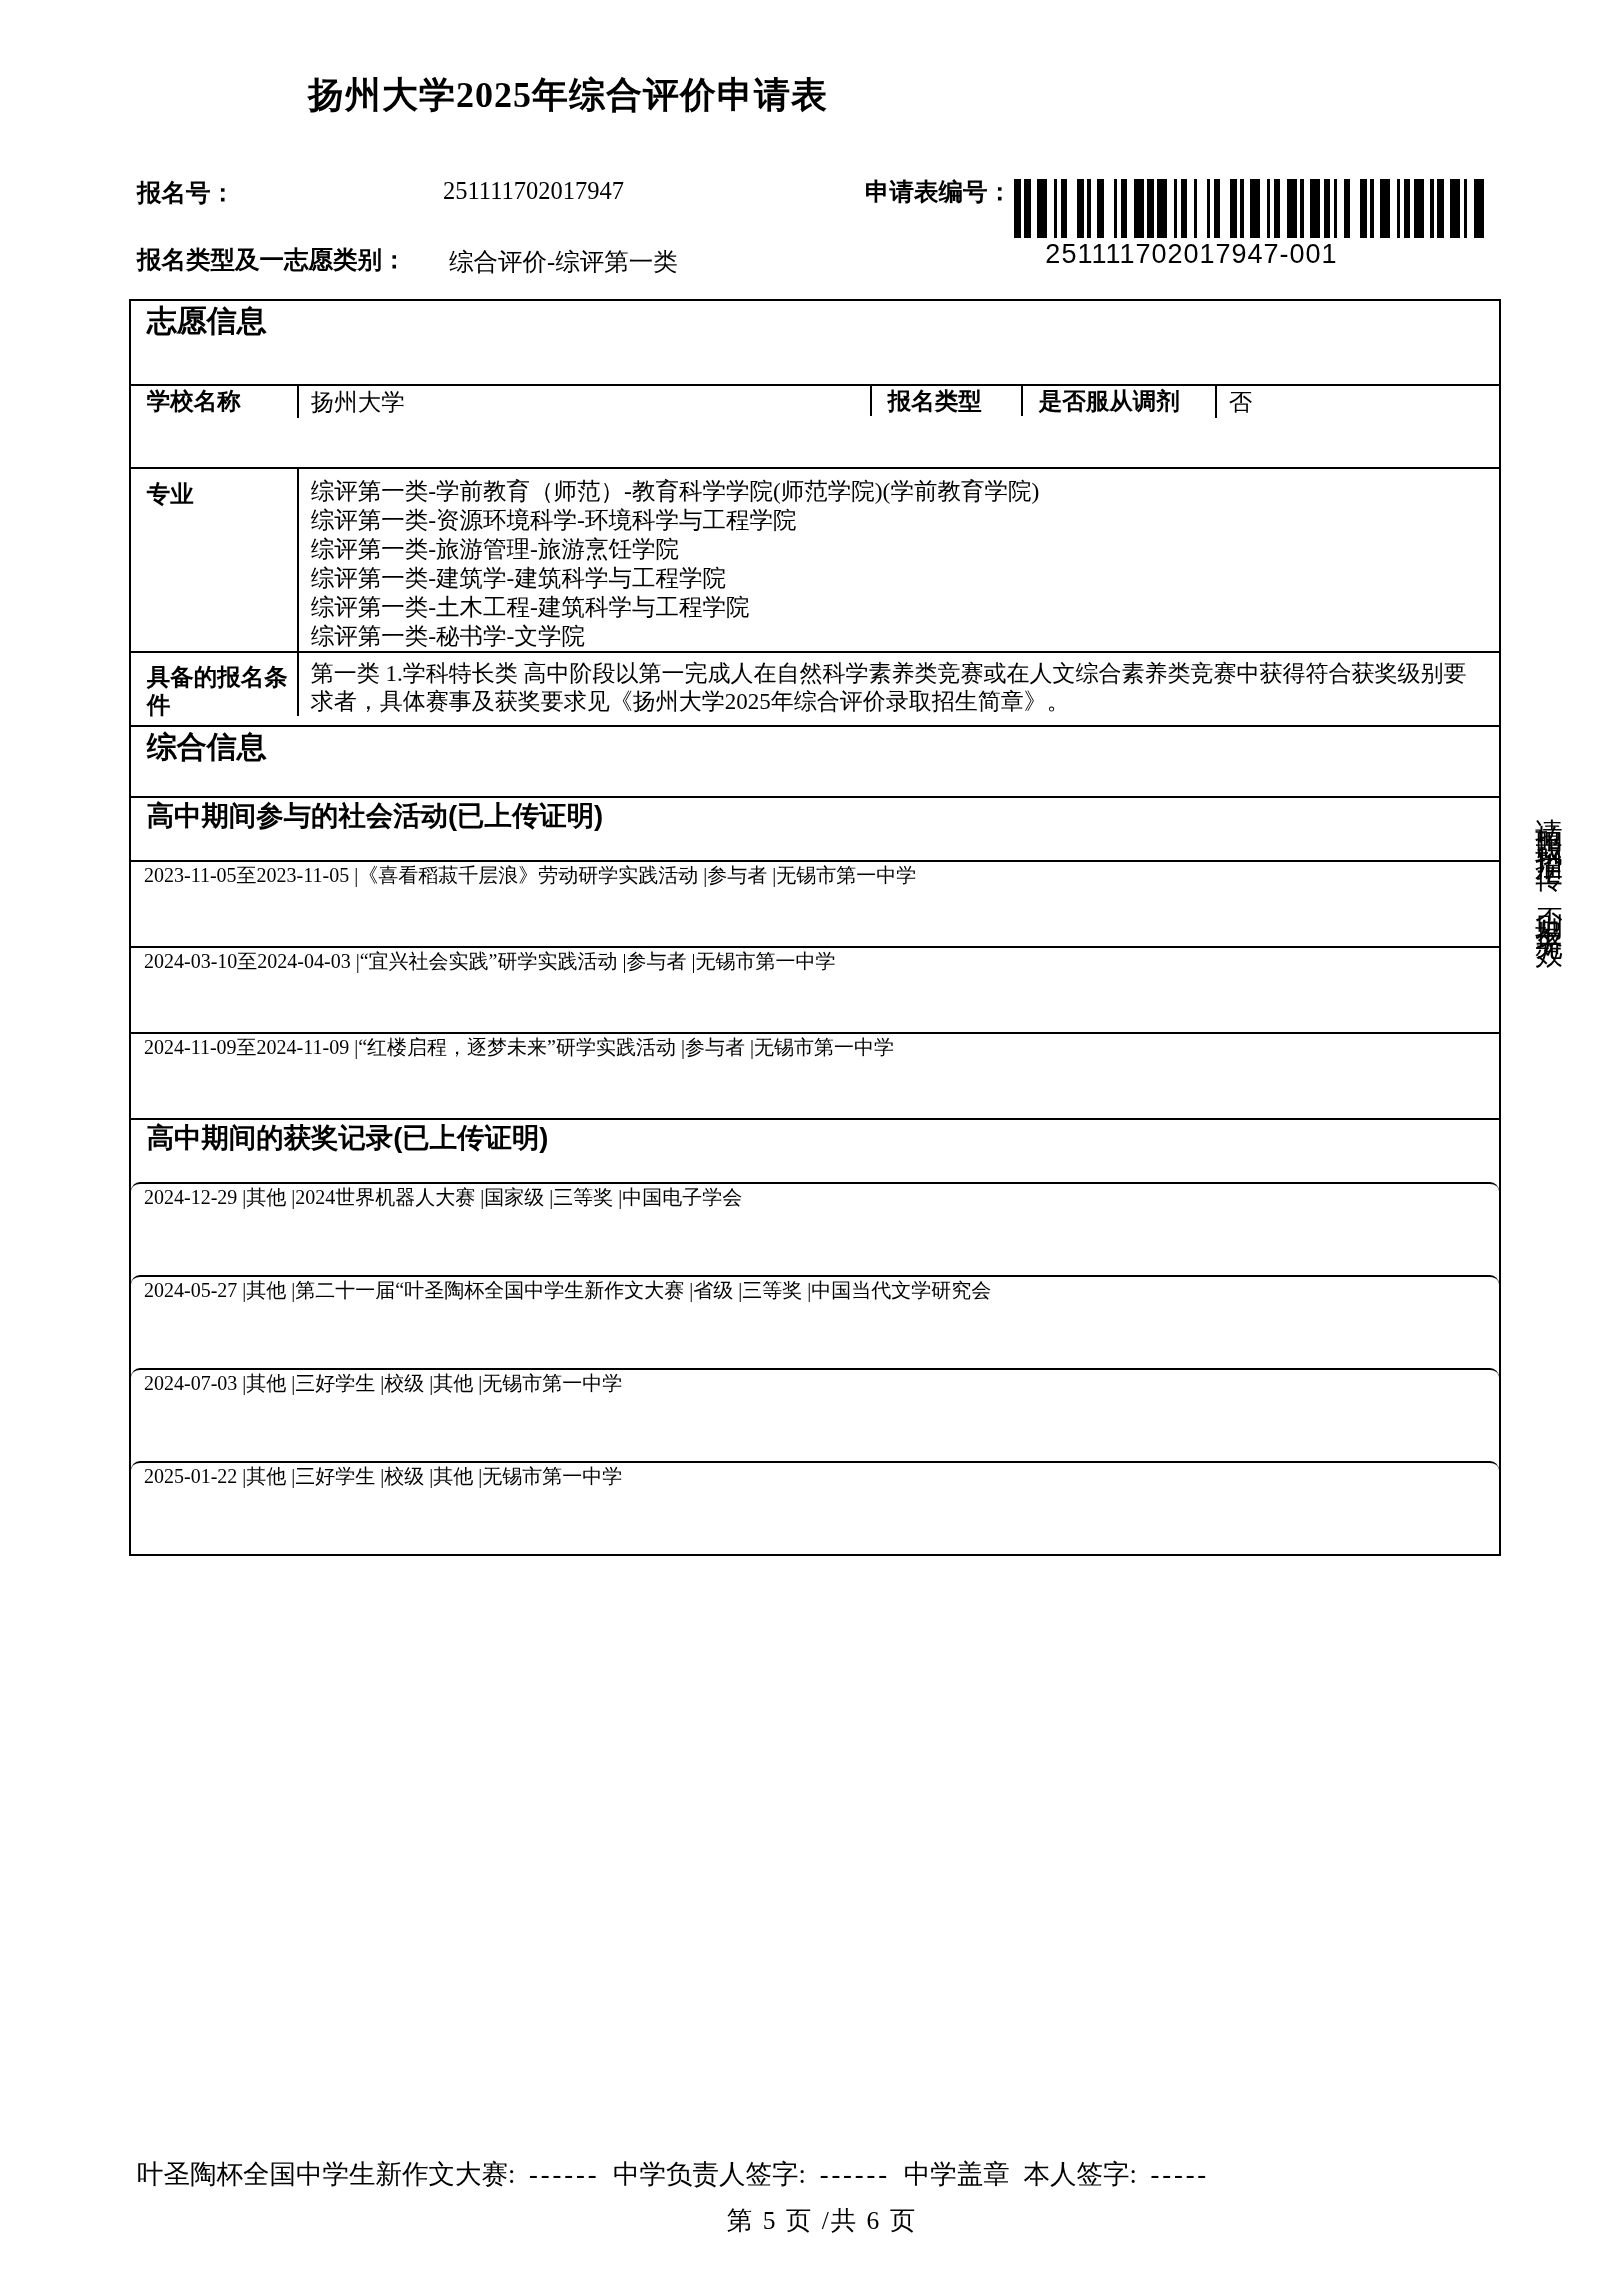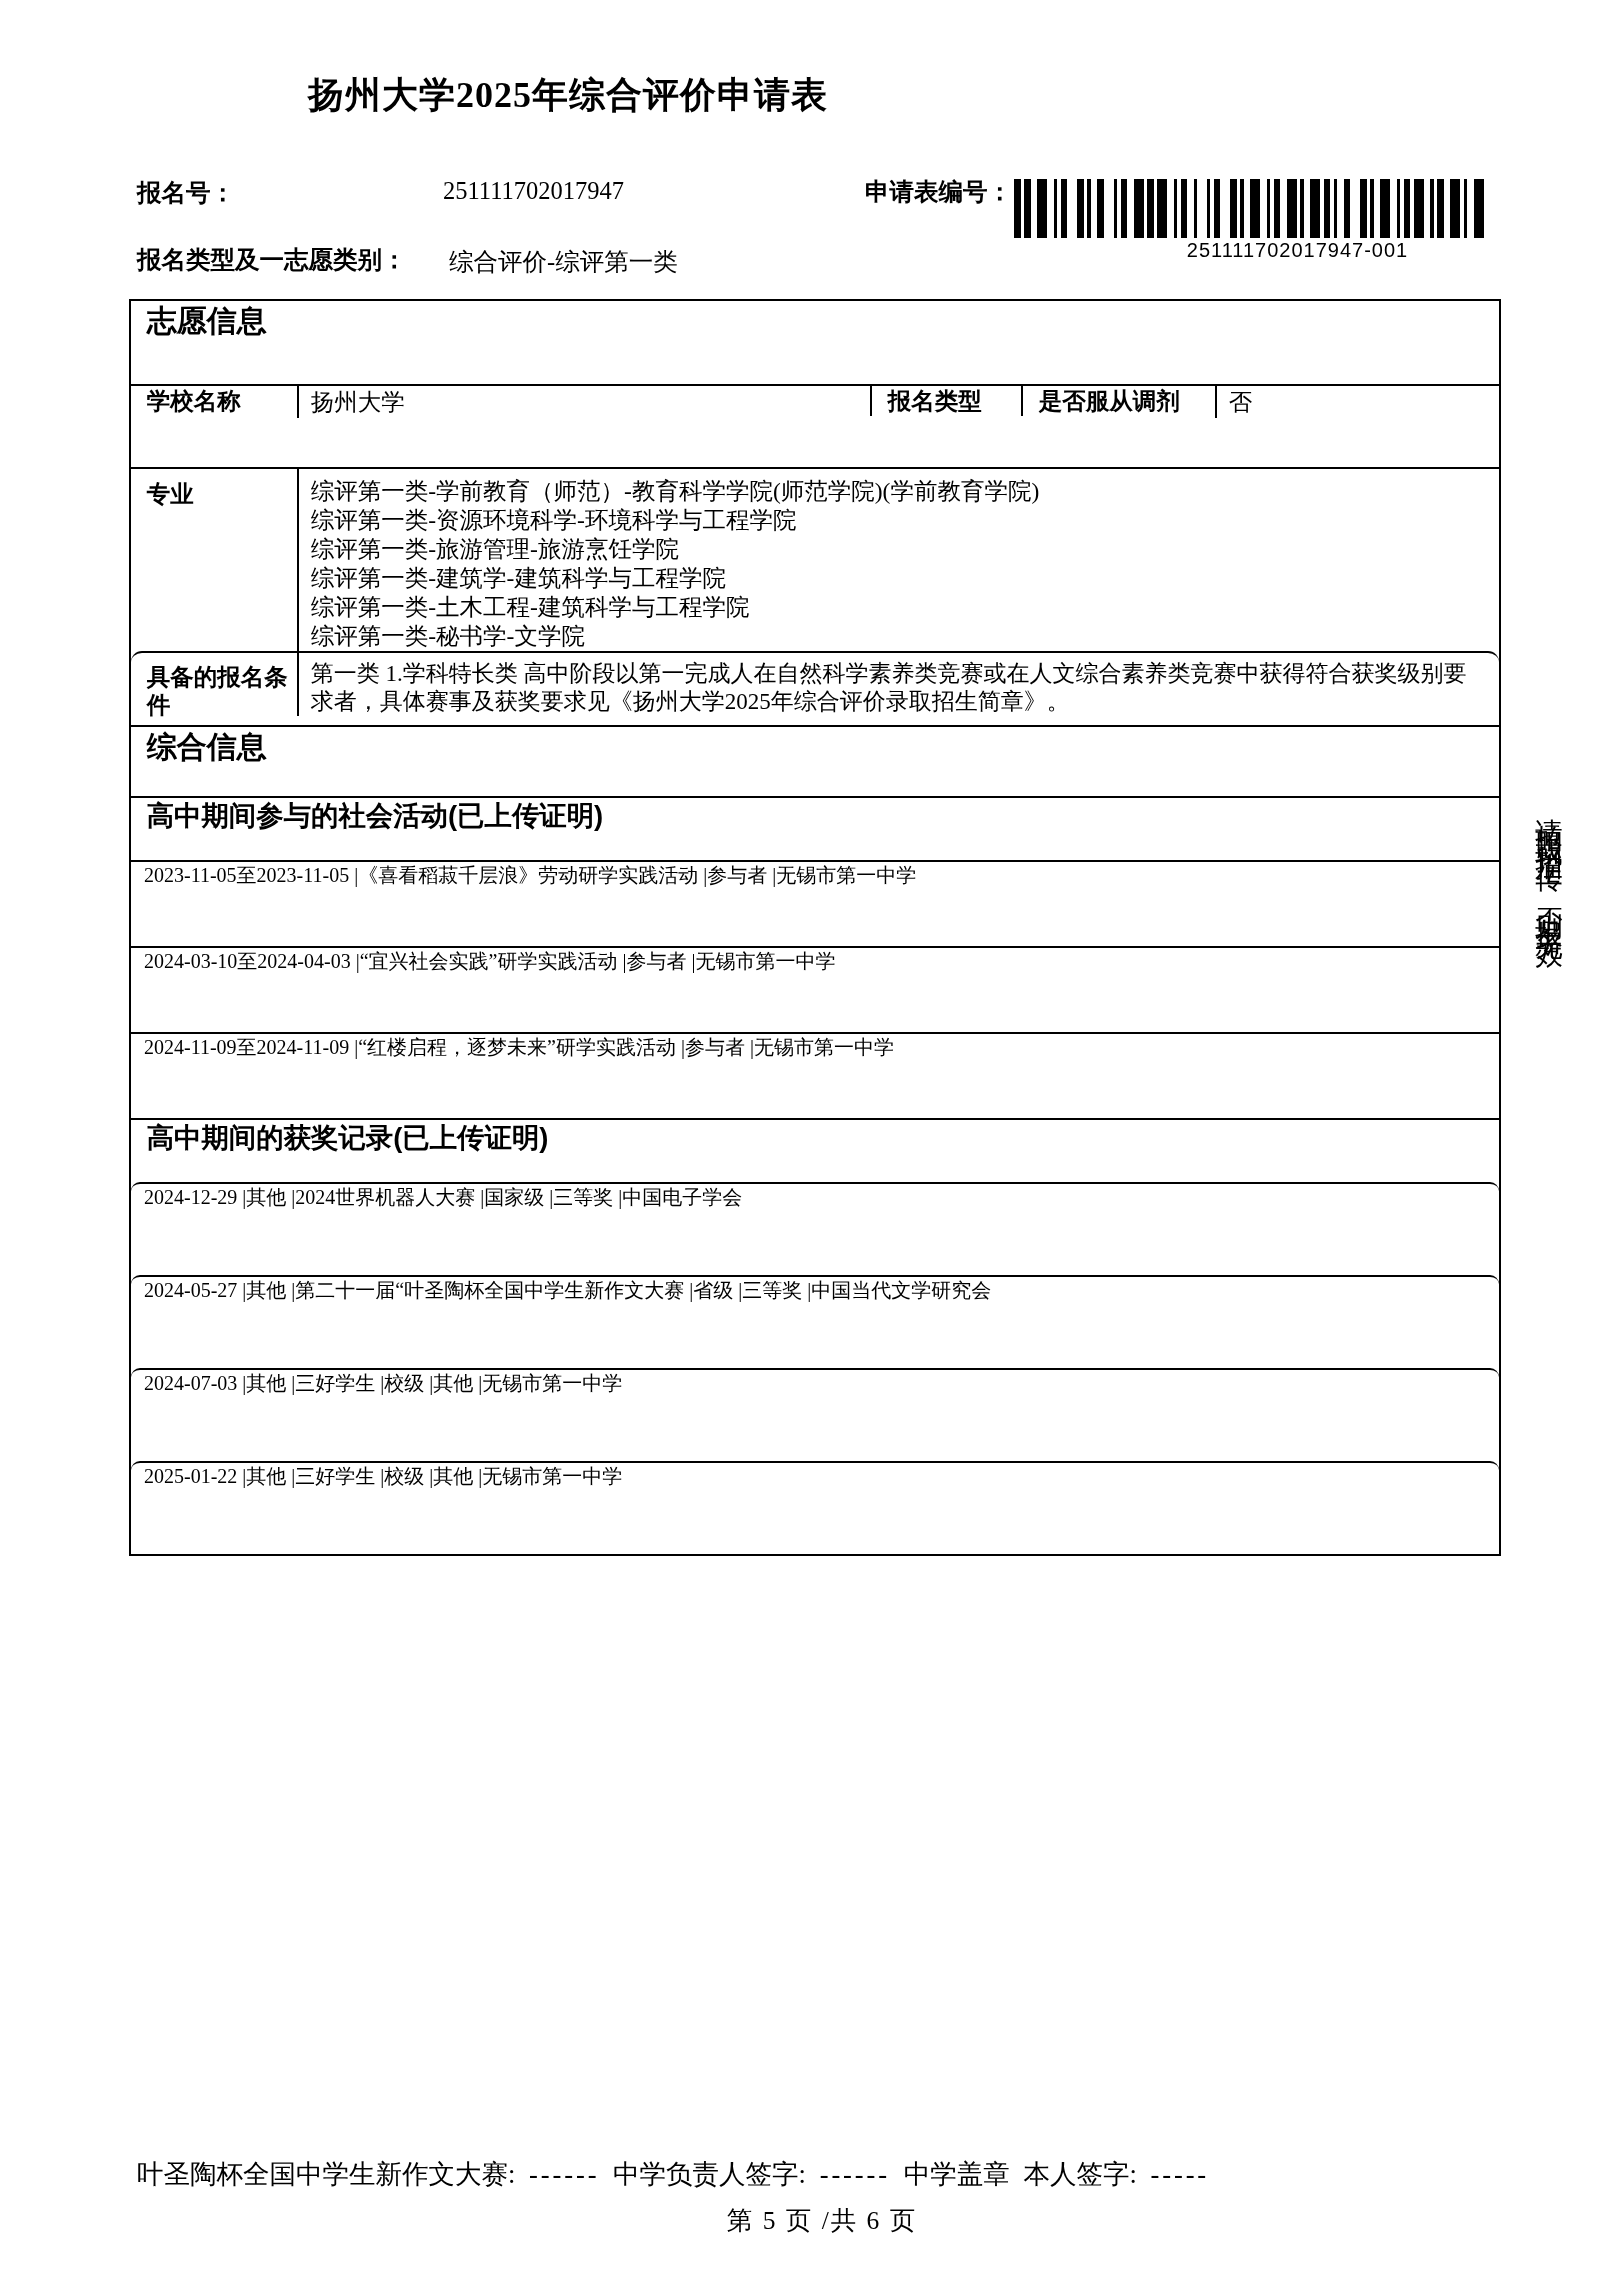--- a/index.html
+++ b/index.html
@@ -30,24 +30,24 @@
   }
   .lbl-regno{left:137px;top:176px;}
   .val-regno{left:443px;top:177px;}
   .lbl-formno{left:833px;top:175px;margin-left:32px;}
   .lbl-cat{left:137px;top:243px;}
   .val-cat{left:449px;top:245px;}
   .barcode-wrap{position:absolute;left:1014px;top:179px;width:475px;height:59px;}
   .barcode{position:relative;width:100%;height:100%;display:flex;}
   .barcode .bar{height:100%;}
   .barcode-num{
-    position:absolute;left:1060px;top:239px;width:475px;
+    position:absolute;left:954px;top:239px;width:475px;
     text-align:center;
     font-family:"Liberation Sans", sans-serif;
-    font-size:20px;letter-spacing:1px;
+    font-size:27px;letter-spacing:1px;
   }
   
   .doc-table{
     position:absolute;left:129px;top:299px;width:1372px;
     border:2px solid #000;
     box-sizing:border-box;
     background:#fff;
   }
   .trow{box-sizing:border-box;display:flex;align-items:flex-start;}
   .bt2{border-top:2px solid #000;}
@@ -109,21 +109,21 @@
   .footer-line .dash{letter-spacing:2.9px;margin-right:13.7px;}
   .page-info{
     position:absolute;left:12px;top:2203px;width:1620px;
     text-align:center;
     font-family:"Liberation Serif", serif;
     font-size:25.5px;letter-spacing:2px;
   }
   
   .h85{min-height:83px;}
   .h185{min-height:181px;}
-  .h75{min-height:74px;border-radius:11px;}
+  .h75{min-height:74px;}
   .h72{min-height:71px;}
   .h65{min-height:64px;}
   .h88{min-height:86px;}
   .h95{min-height:93px;border-radius:9px;}
 </style>
 </head>
 <body>
 
 <div class="page">
 

